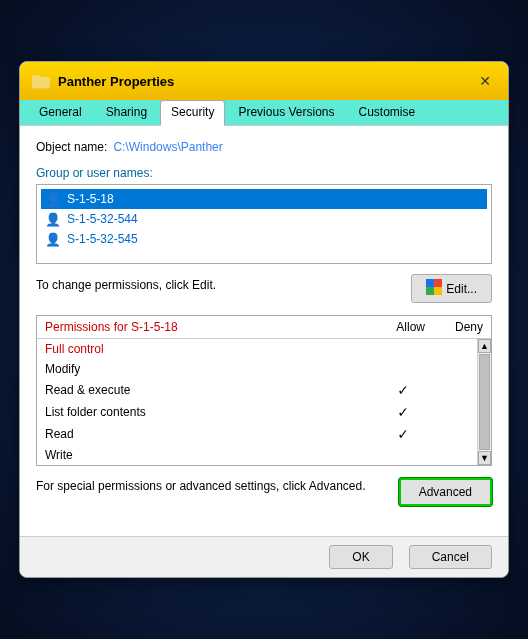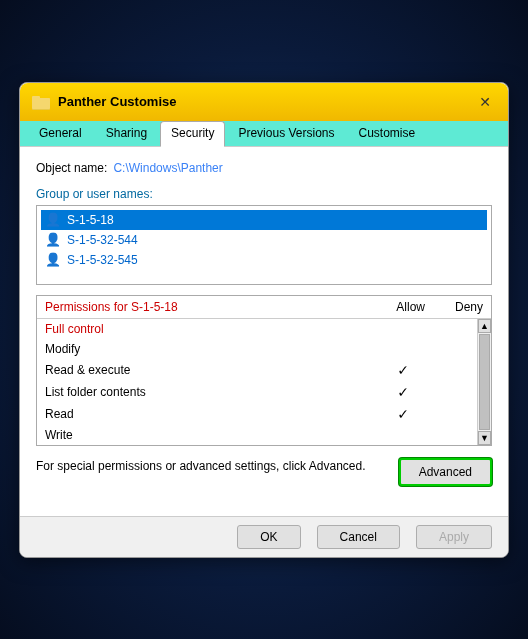--- a/index.html
+++ b/index.html
@@ -277,21 +277,21 @@
 
   <div class="title-bar">
     <div class="title-bar-left">
       <div class="title-icon">
         <svg width="18" height="16" viewBox="0 0 18 16">
           <rect x="0" y="4" width="18" height="12" rx="1" fill="#e8c84a"></rect>
           <rect x="0" y="2" width="8" height="4" rx="1" fill="#f5d76e"></rect>
           <rect x="0" y="4" width="18" height="11" rx="1" fill="#f5d76e"></rect>
         </svg>
       </div>
-      <span class="title-text">Panther Customise</span>
+      <span class="title-text">Panther Properties</span>
     </div>
     <button class="close-btn">✕</button>
   </div>
 
   <div class="tabs">
     <div class="tab">General</div>
     <div class="tab">Sharing</div>
     <div class="tab active">Security</div>
     <div class="tab">Previous Versions</div>
     <div class="tab">Customise</div>
@@ -313,20 +313,34 @@
       <div class="list-item" style="color:#0066cc;background:transparent;">
         <span class="user-icon">👤</span>
         <span>S-1-5-32-544</span>
       </div>
       <div class="list-item" style="color:#0066cc;background:transparent;">
         <span class="user-icon">👤</span>
         <span>S-1-5-32-545</span>
       </div>
     </div>
 
+    <div style="display:flex;align-items:center;justify-content:space-between;margin-bottom:12px;">
+      <span class="change-hint">To change permissions, click Edit.</span>
+      <button class="edit-btn">
+        <span>
+          <svg width="16" height="16" viewBox="0 0 16 16">
+            <rect x="0" y="0" width="8" height="8" fill="#1a73e8"></rect>
+            <rect x="8" y="0" width="8" height="8" fill="#ea4335"></rect>
+            <rect x="0" y="8" width="8" height="8" fill="#34a853"></rect>
+            <rect x="8" y="8" width="8" height="8" fill="#fbbc04"></rect>
+          </svg>
+        </span>
+        <span>Edit...</span>
+      </button>
+    </div>
 
     <div class="permissions-section">
       <div class="permissions-header">
         <span>Permissions for S-1-5-18</span>
         <span class="col-allow">Allow</span>
         <span class="col-deny">Deny</span>
       </div>
       <div class="permissions-body">
         <div class="perm-row">
           <span class="perm-name red">Full control</span>
@@ -369,15 +383,14 @@
 
     <div class="advanced-row">
       <span class="advanced-hint">For special permissions or advanced settings, click Advanced.</span>
       <button class="advanced-btn">Advanced</button>
     </div>
   </div>
 
   <div class="bottom-bar">
     <button class="btn">OK</button>
     <button class="btn">Cancel</button>
-    <button class="btn disabled">Apply</button>
   </div>
 </div>
 
 </body></html>

